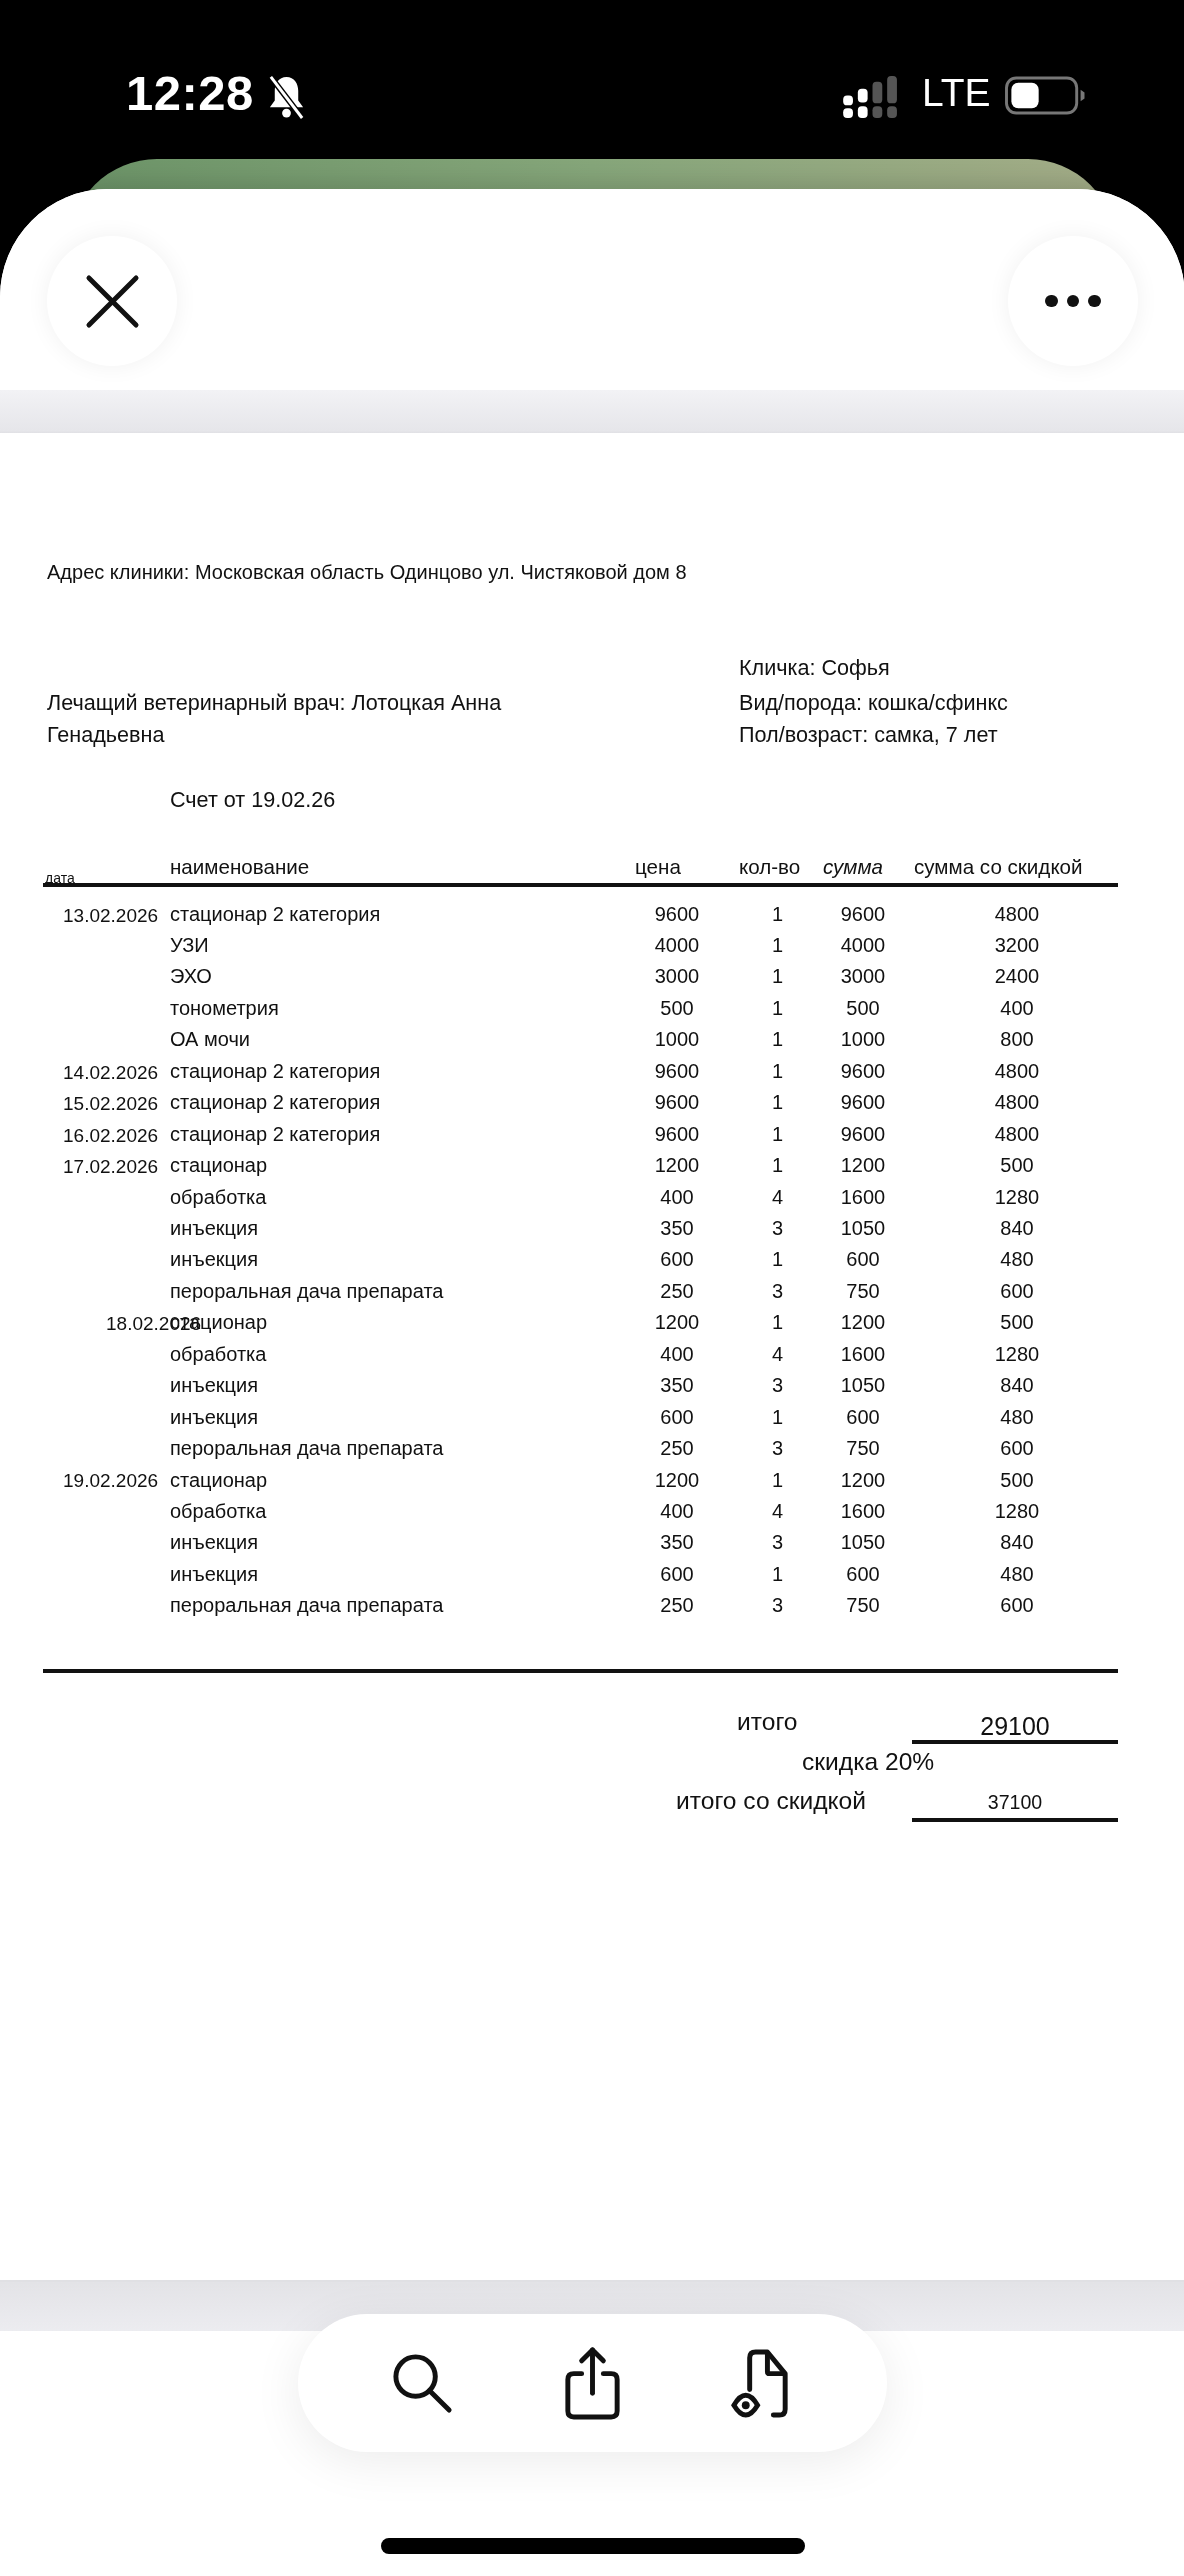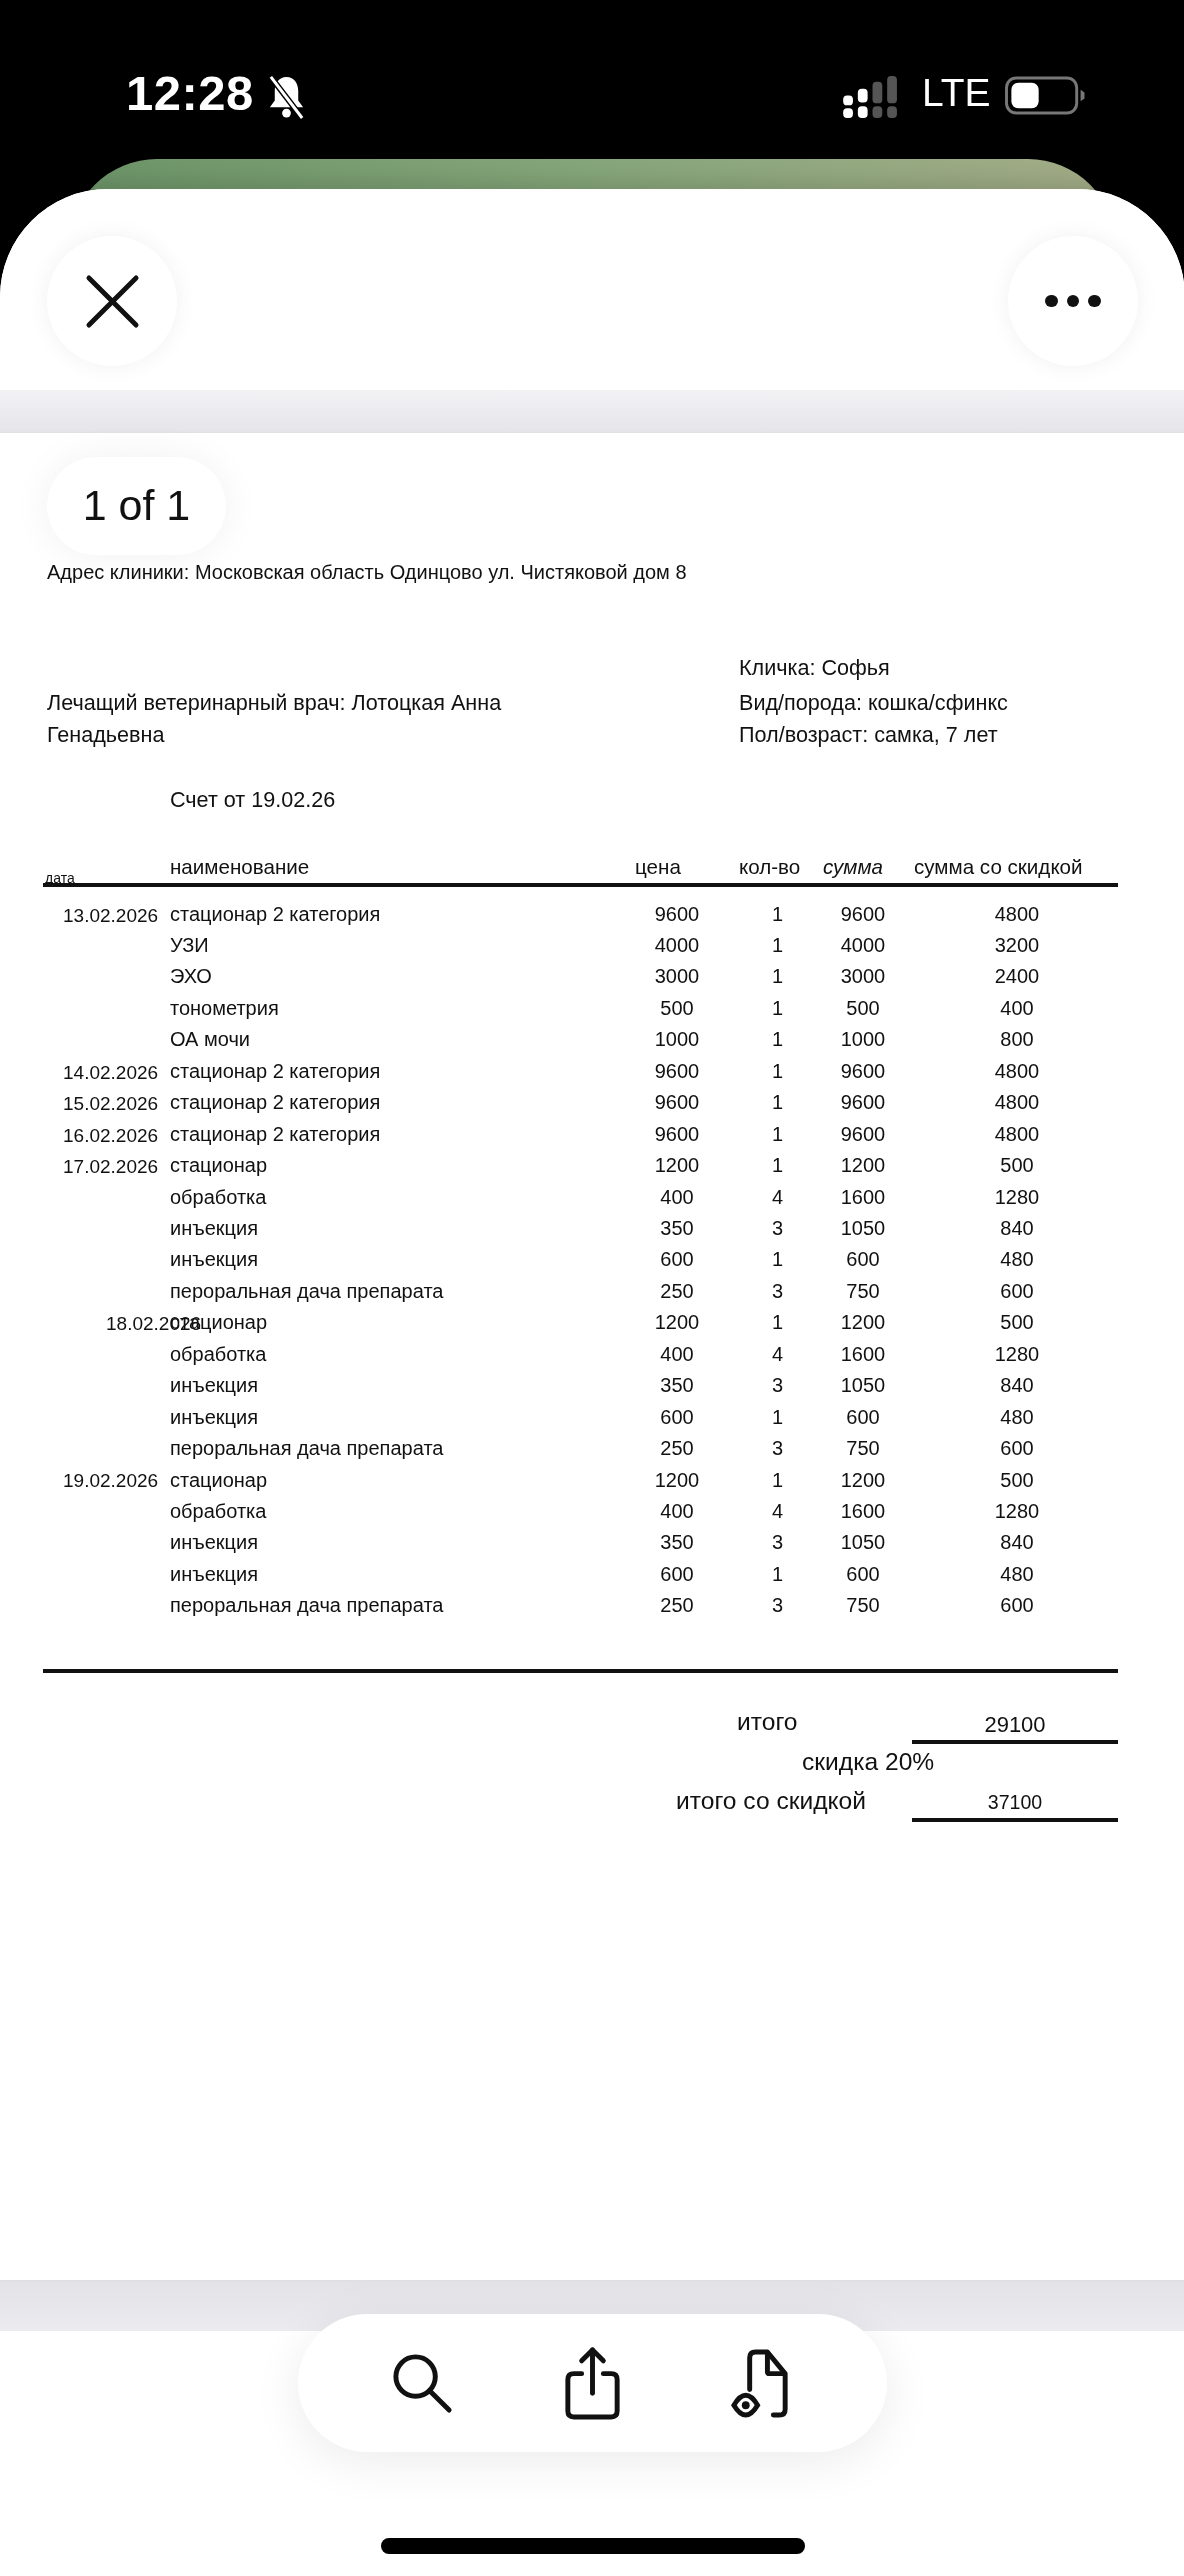--- a/index.html
+++ b/index.html
@@ -95,21 +95,20 @@
           <span></span>
           <span></span>
           <span></span>
         </div>
     </div>
   </div>
 
   <div class="gray-band"></div>
 
   <div class="doc-page doc">
-    <div class="page-counter">1 of 1</div>
 
     <div class="abs" style="left:47px; top:128px;">Адрес клиники: Московская область Одинцово ул. Чистяковой дом 8</div>
     <div class="abs" style="left:47px; top:257px; font-size:21.6px;">Лечащий ветеринарный врач: Лотоцкая Анна</div>
     <div class="abs" style="left:47px; top:289px; font-size:21.6px;">Генадьевна</div>
     <div class="abs" style="left:739px; top:222px; font-size:21.6px;">Кличка: Софья</div>
     <div class="abs" style="left:739px; top:257px; font-size:21.6px;">Вид/порода: кошка/сфинкс</div>
     <div class="abs" style="left:739px; top:289px; font-size:21.6px;">Пол/возраст: самка, 7 лет</div>
 
     <div class="abs" style="left:170px; top:354px; font-size:21.6px;">Счет от 19.02.26</div>
 
@@ -304,21 +303,21 @@
           <div class="abs num" style="left:633px; top:1161px; width:88px;">250</div>
           <div class="abs num" style="left:756px; top:1161px; width:43px;">3</div>
           <div class="abs num" style="left:819px; top:1161px; width:88px;">750</div>
           <div class="abs num" style="left:973px; top:1161px; width:88px;">600</div>
         </div>
       </div>
 
     <div class="thick-line" style="top:1236px;"></div>
 
     <div class="abs" style="left:737px; top:1275px; font-size:24.6px;">итого</div>
-    <div class="abs num" style="left:912px; top:1279px; width:206px; font-size:22px;">29100</div>
+    <div class="abs num" style="left:912px; top:1279px; width:206px; font-size:25px;">29100</div>
     <div class="total-line" style="top:1307px;"></div>
     <div class="abs" style="left:802px; top:1315px; font-size:24.6px;">скидка 20%</div>
     <div class="abs" style="left:676px; top:1354px; font-size:24.6px;">итого со скидкой</div>
     <div class="abs num" style="left:912px; top:1358px; width:206px; font-size:19.6px;">37100</div>
     <div class="total-line" style="top:1385px;"></div>
   </div>
 
   <div class="bottom-gray" style="top:2091px;"></div>
 </div>
 

